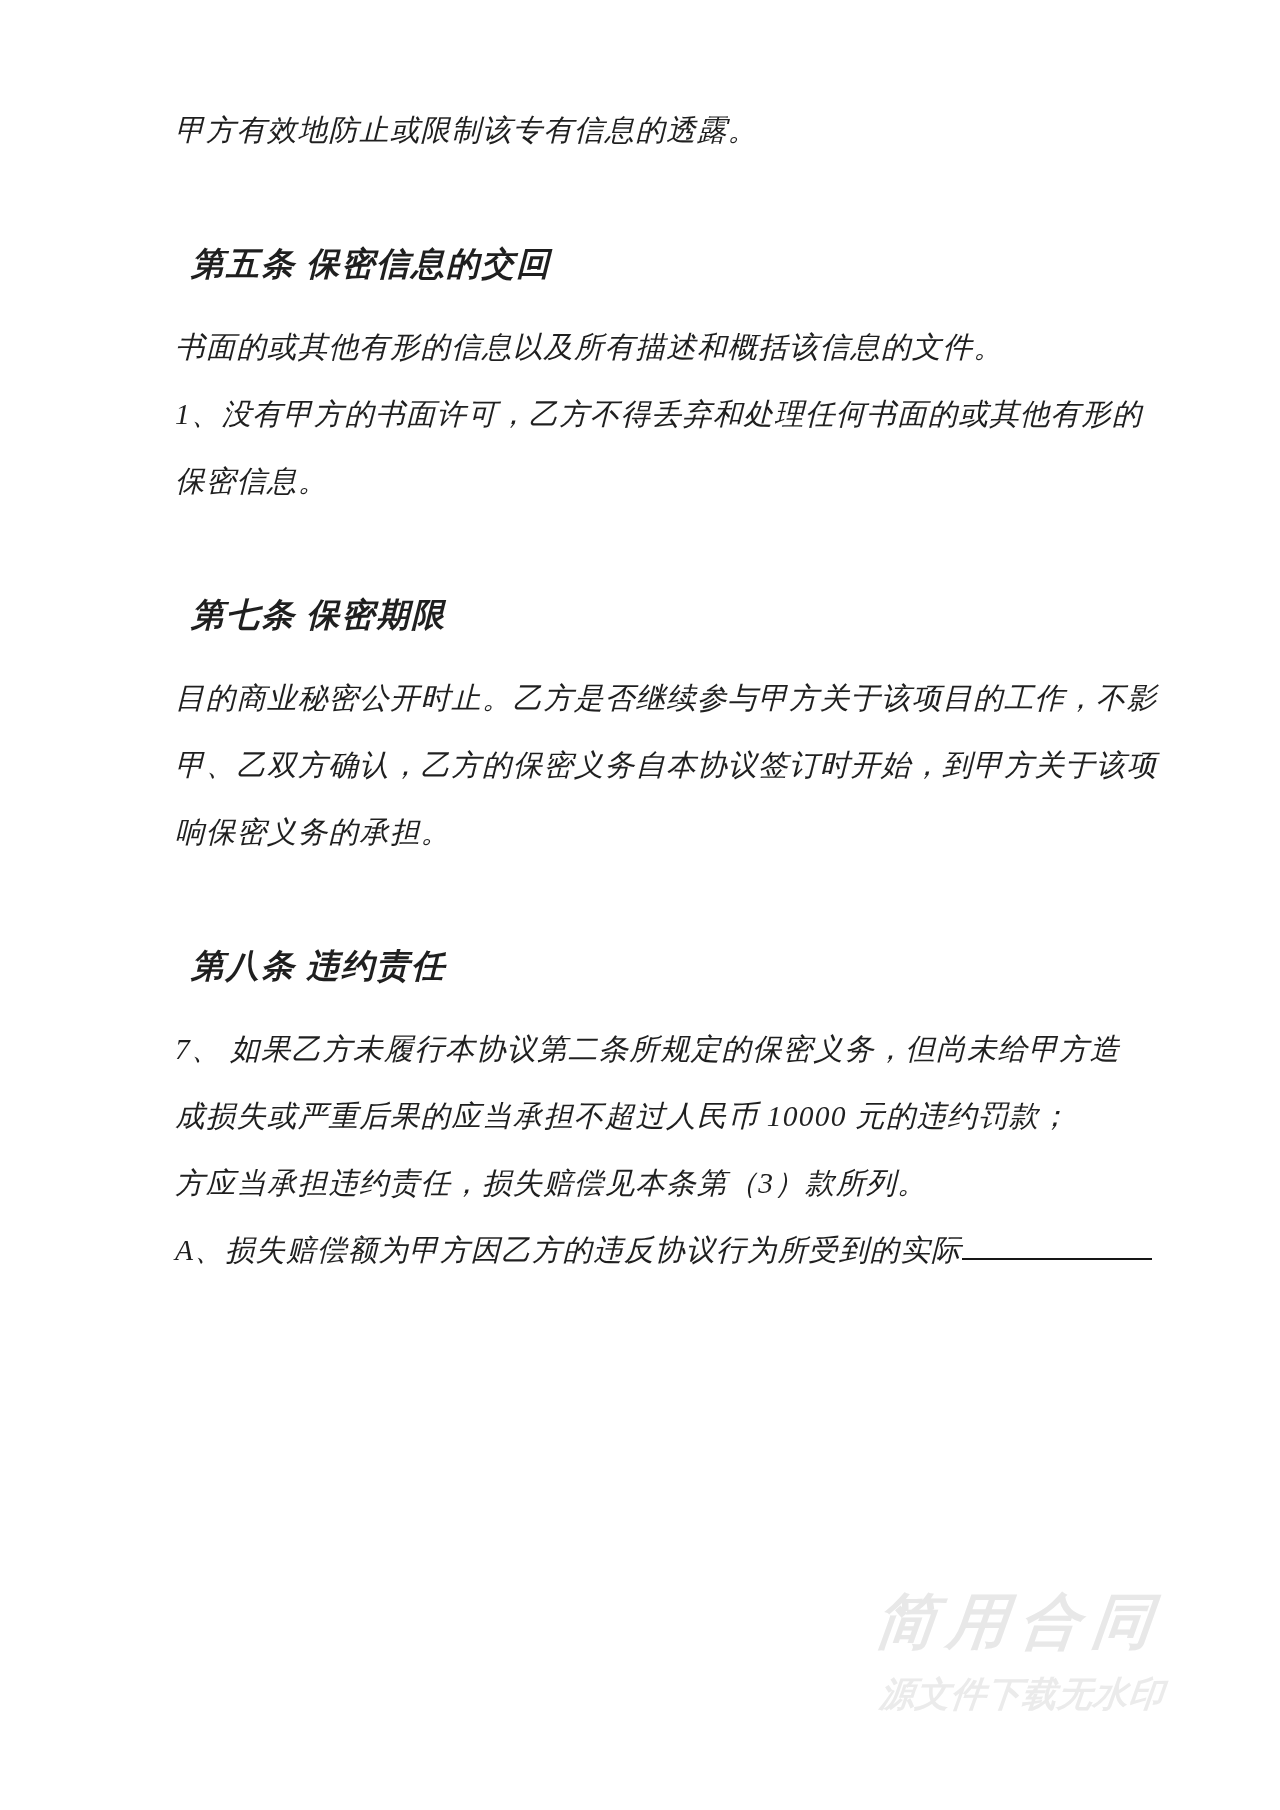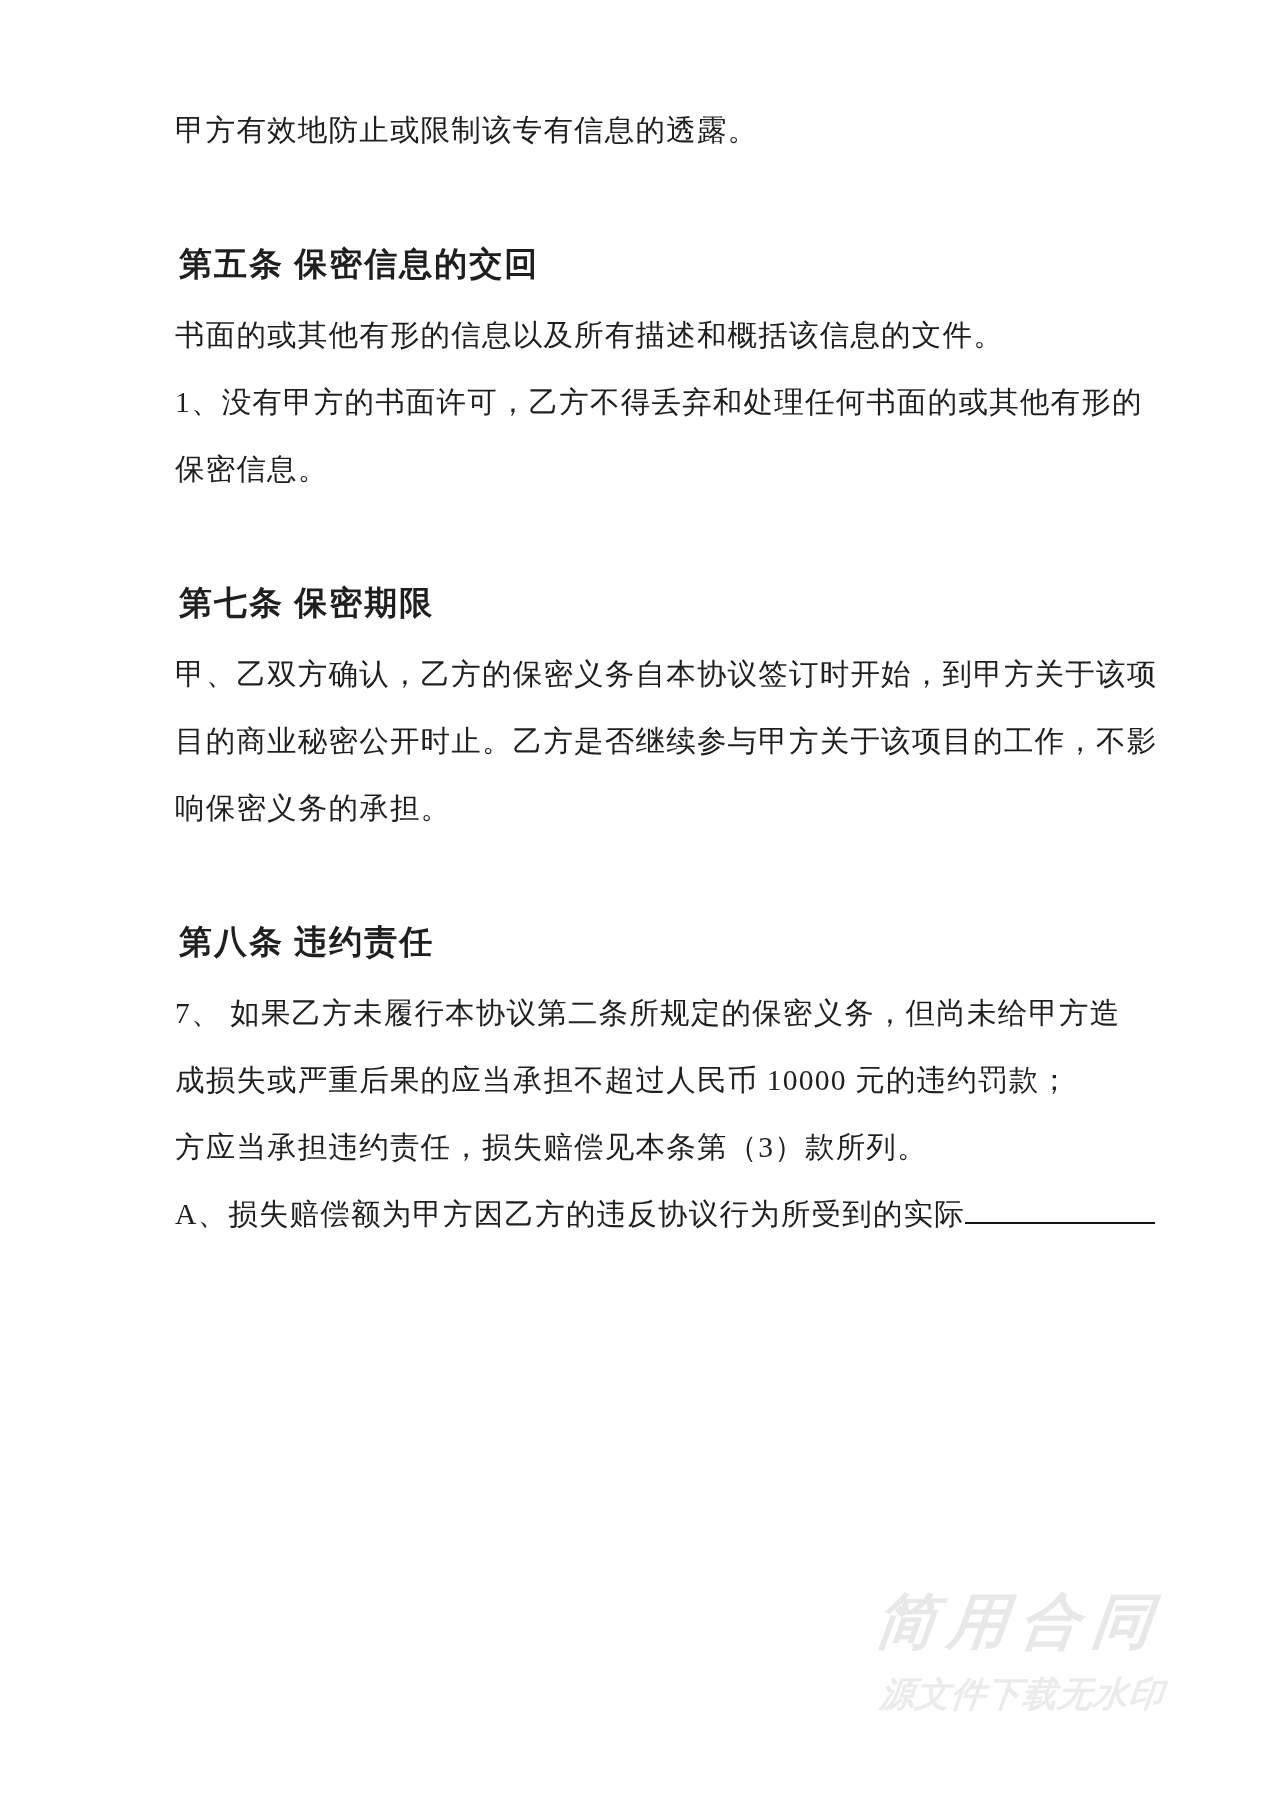--- a/index.html
+++ b/index.html
@@ -17,30 +17,31 @@
     font-family: "Liberation Serif", "DejaVu Serif", serif;
     color: #1f1f1f;
   }
   
   .doc {
     position: absolute;
     left: 175px;
     top: 97px;
     width: 1010px;
     z-index: 1;
+    font-style: italic;
   }
   .line {
     height: 67px;
     line-height: 67px;
     font-size: 29.5px;
     letter-spacing: 1.2px;
     white-space: nowrap;
   }
   .heading-line {
-    margin: 4px;
+    margin: 16px;
     font-size: 33px;
     font-weight: bold;
     letter-spacing: 2px;
   }
   .doc-section {
     margin-top: 67px; 
   }
   .blank-line {
     display: inline-block;
     width: 190px;
@@ -91,22 +92,22 @@
     <div class="line body-line">甲方有效地防止或限制该专有信息的透露。</div>
     <div>
         <section class="doc-section">
           <h2 class="line heading-line">第五条 保密信息的交回</h2>
           <div class="line body-line"><span>书面的或其他有形的信息以及所有描述和概括该信息的文件。</span></div>
           <div class="line body-line"><span>1、没有甲方的书面许可，乙方不得丢弃和处理任何书面的或其他有形的</span></div>
           <div class="line body-line"><span>保密信息。</span></div>
         </section>
         <section class="doc-section">
           <h2 class="line heading-line">第七条 保密期限</h2>
+          <div class="line body-line"><span>目的商业秘密公开时止。乙方是否继续参与甲方关于该项目的工作，不影</span></div>
           <div class="line body-line"><span>甲、乙双方确认，乙方的保密义务自本协议签订时开始，到甲方关于该项</span></div>
-          <div class="line body-line"><span>目的商业秘密公开时止。乙方是否继续参与甲方关于该项目的工作，不影</span></div>
           <div class="line body-line"><span>响保密义务的承担。</span></div>
         </section>
         <section class="doc-section">
           <h2 class="line heading-line">第八条 违约责任</h2>
           <div class="line body-line"><span>7、 如果乙方未履行本协议第二条所规定的保密义务，但尚未给甲方造</span></div>
           <div class="line body-line"><span>成损失或严重后果的应当承担不超过人民币 10000 元的违约罚款；</span></div>
           <div class="line body-line"><span>方应当承担违约责任，损失赔偿见本条第（3）款所列。</span></div>
           <div class="line body-line"><span>A、损失赔偿额为甲方因乙方的违反协议行为所受到的实际</span><span class="blank-line"></span></div>
         </section>
       </div>

